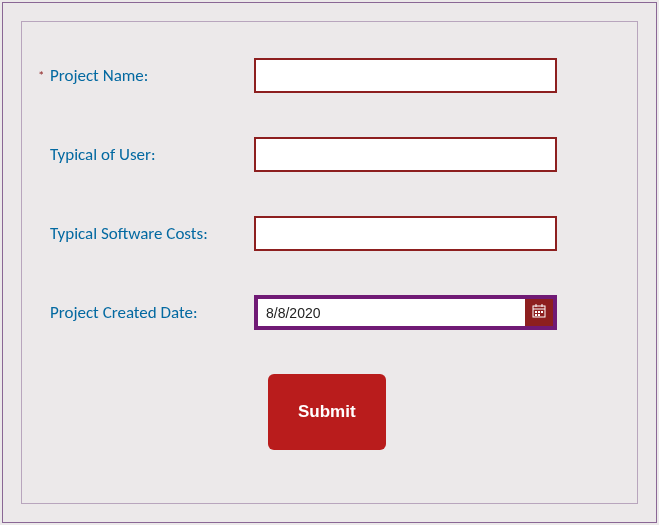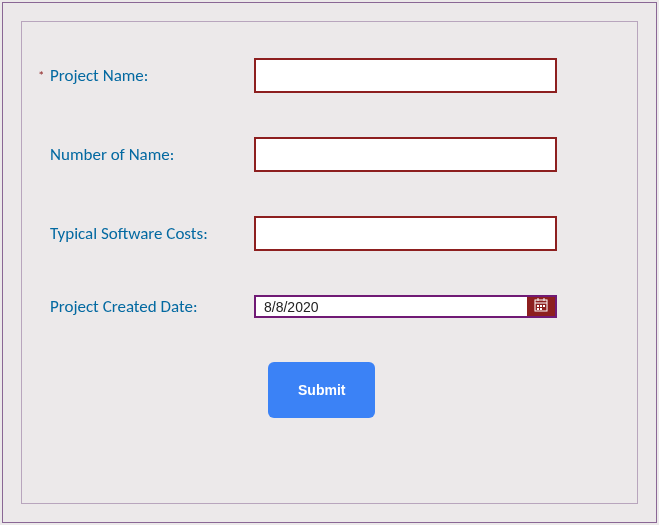--- a/index.html
+++ b/index.html
@@ -55,22 +55,22 @@
       height: 35px;
       border: 2px solid #8d1f1f;
       background: #ffffff;
       font-size: 15px;
       padding: 0 8px;
       outline: none;
     }
     .date-wrapper {
       display: flex;
       width: 303px;
-      height: 23px;
-      border: 2px solid #701a75;
+      height: 35px;
+      border: 4px solid #701a75;
       background: #ffffff;
       align-items: stretch;
     }
     .date-input {
       flex: 1;
       border: none;
       outline: none;
       font-size: 14px;
       padding: 0 8px;
       color: #222;
@@ -84,44 +84,44 @@
       justify-content: center;
       cursor: pointer;
     }
     .submit-row {
       display: flex;
       justify-content: flex-start;
       margin-top: 22px;
       padding-left: 218px;
     }
     .submit-button {
-      background: #3b82f6;
+      background: #b91c1c;
       color: #ffffff;
       border: none;
       border-radius: 6px;
-      font-size: 14px;
+      font-size: 17px;
       font-weight: bold;
-      padding: 20px 30px;
+      padding: 28px 30px;
       cursor: pointer;
     }
   </style>
 </head>
 <body>
 
 <div class="outer-border">
   <div class="inner-border">
 
     <div class="form-row">
       <span class="required-mark">*</span>
       <label class="field-label">Project Name:</label>
       <input type="text" class="field-input" value="" style="">
     </div>
 
     <div class="form-row">
-      <label class="field-label">Number of Name:</label>
+      <label class="field-label">Typical of User:</label>
       <input type="text" class="field-input" value="" style="">
     </div>
 
     <div class="form-row">
       <label class="field-label">Typical Software Costs:</label>
       <input type="text" class="field-input" value="" style="">
     </div>
 
 
     <div class="form-row">

